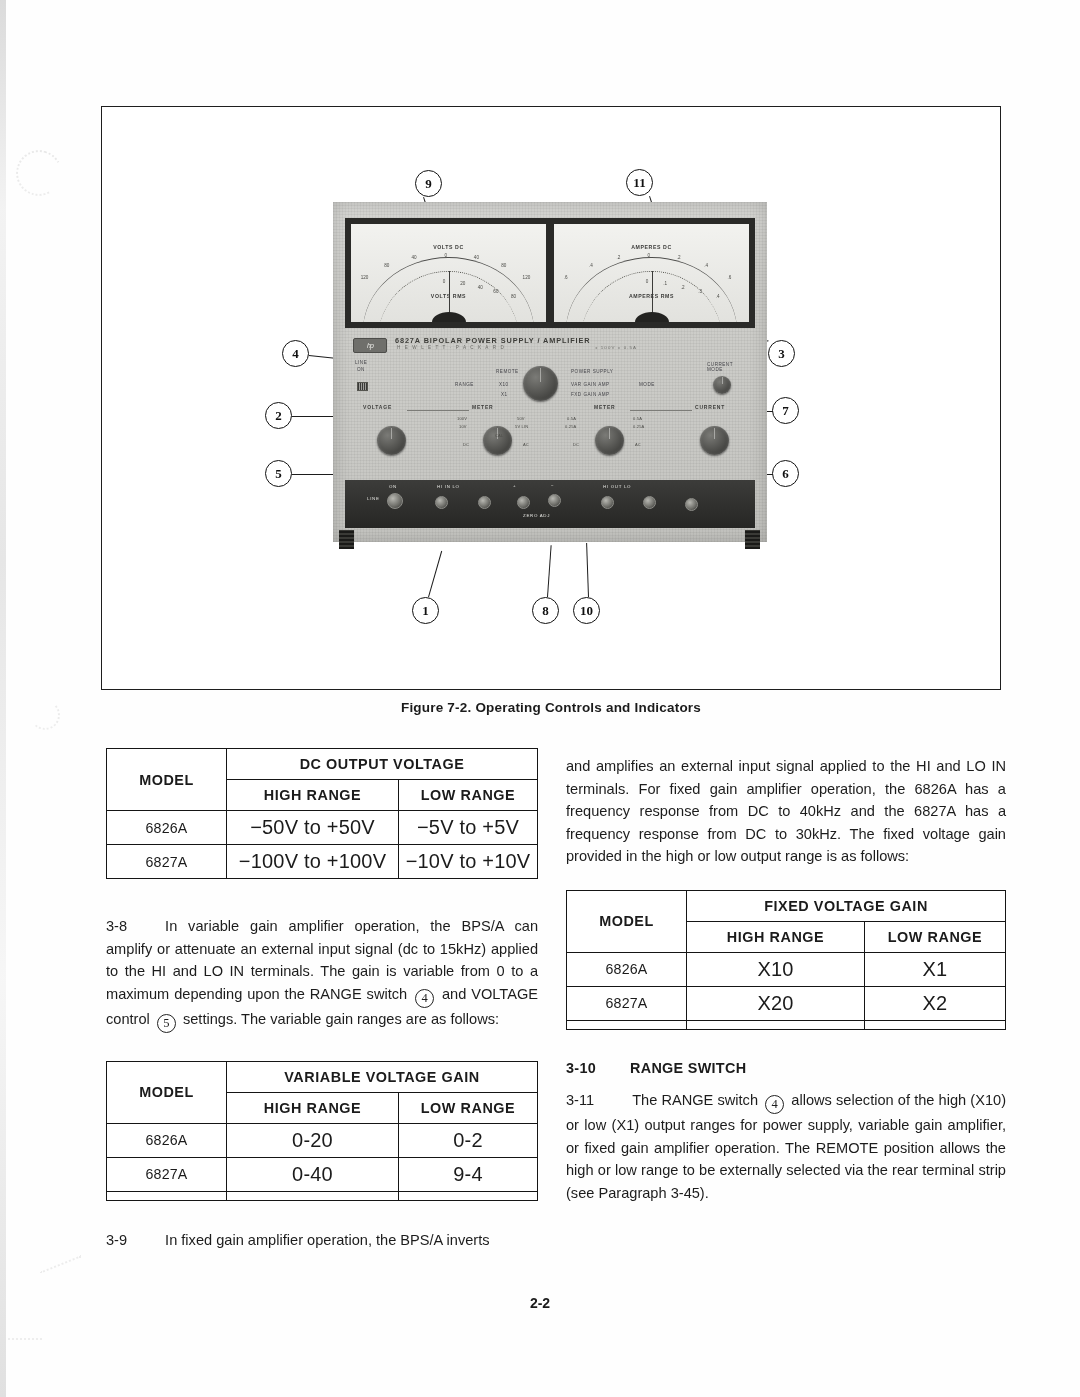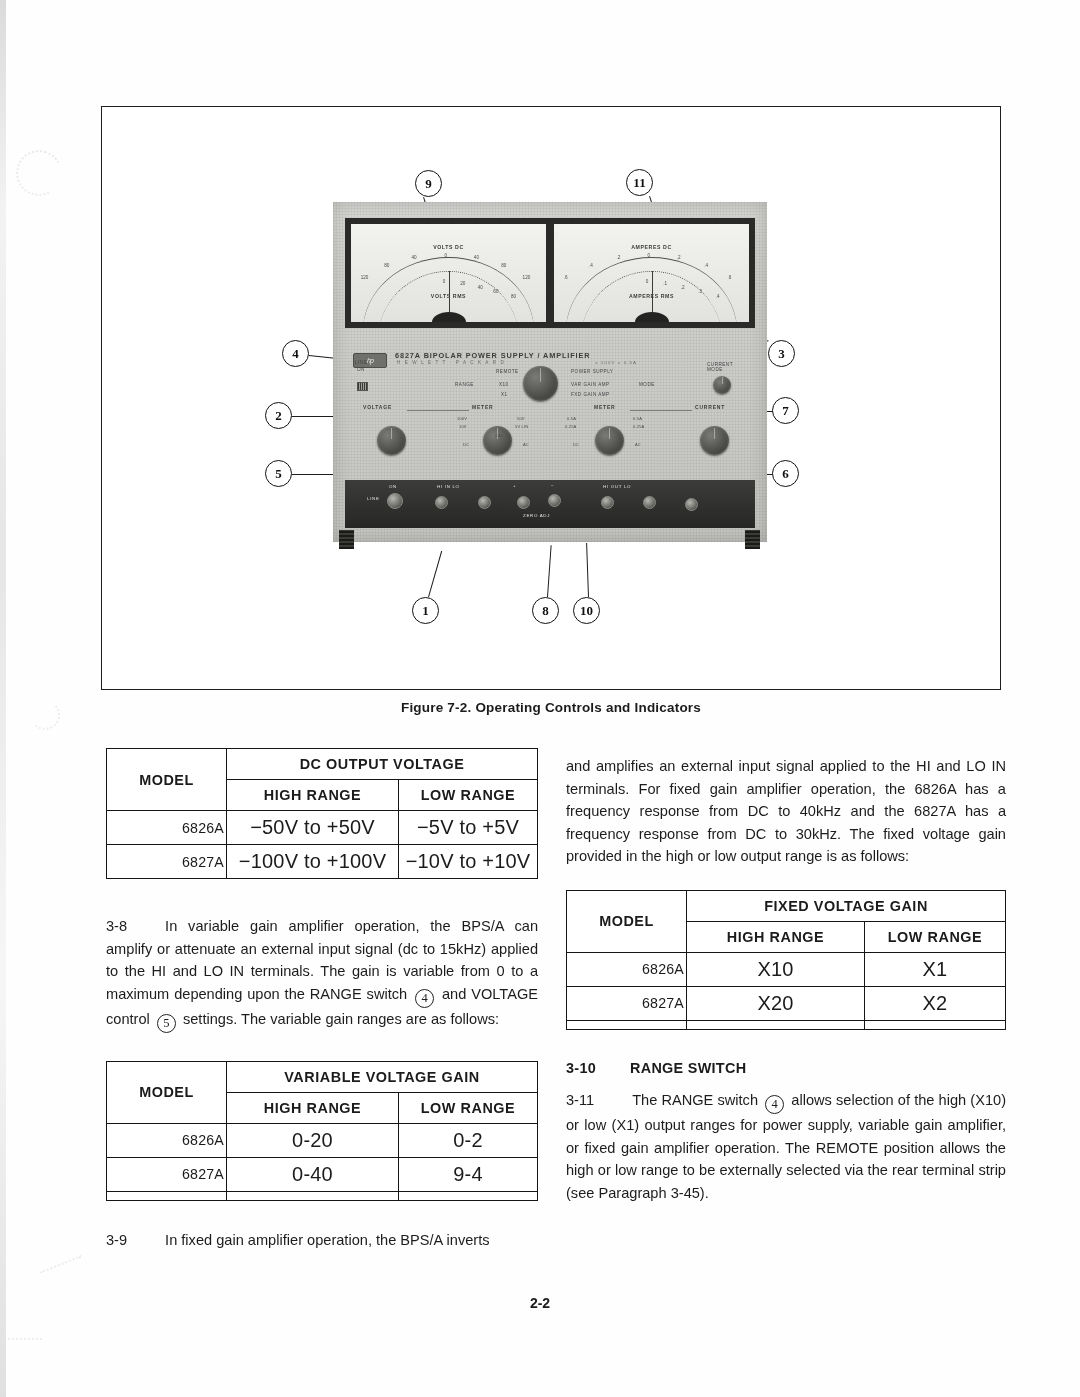--- a/index.html
+++ b/index.html
@@ -78,21 +78,21 @@
   .meter .tick{position:absolute;font-size:4.6px;color:#4a4a46;}
   .meter .needle-base{
     position:absolute;left:50%;bottom:-10px;width:34px;height:20px;margin-left:-17px;
     background:#232321;border-radius:50% 50% 0 0;
   }
   .meter .pointer{
     position:absolute;left:50%;bottom:6px;width:1px;height:46%;
     background:#3b3b39;
   }
 
-  .brand-row{position:absolute;left:20px;top:149px;width:410px;height:22px;}
+  .brand-row{position:absolute;left:20px;top:134px;width:410px;height:22px;}
   .hp-logo{
     position:absolute;left:8px;top:2px;width:34px;height:15px;background:#6f6f6b;
     border:1px solid #4d4d4a;border-radius:2px;
     display:flex;align-items:center;justify-content:center;
     font-size:7px;font-style:italic;color:#e8e8e4;letter-spacing:-1px;
   }
   .model-title{
     position:absolute;left:50px;top:0;font-size:7.3px;font-weight:bold;
     letter-spacing:.9px;color:#3b3b37;
   }
@@ -189,21 +189,21 @@
   table.spec td, table.spec th{
     border:1.5px solid #151515;
     text-align:center;
     font-weight:bold;
     font-size:14.4px;
     letter-spacing:.55px;
     padding:7px 2px;
   }
   table.spec td.model-cell{
     font-weight:normal;font-size:14.2px;letter-spacing:.2px;
-    text-align:right;padding-left:22px;
+    text-align:center;padding-left:22px;
   }
   table.spec td.val{
     font-weight:normal;font-size:20px;letter-spacing:.2px;
   }
   table.spec th.hdr-model{ font-size:14.4px; }
   table.spec tr.data td{ padding:5px 2px; }
   table.spec tr.pad td{ height:9px; padding:0; border-top:none; }
 
   #tbl-dc-output{ margin-top:0; }
   #tbl-variable-gain{ margin-top:0; }

